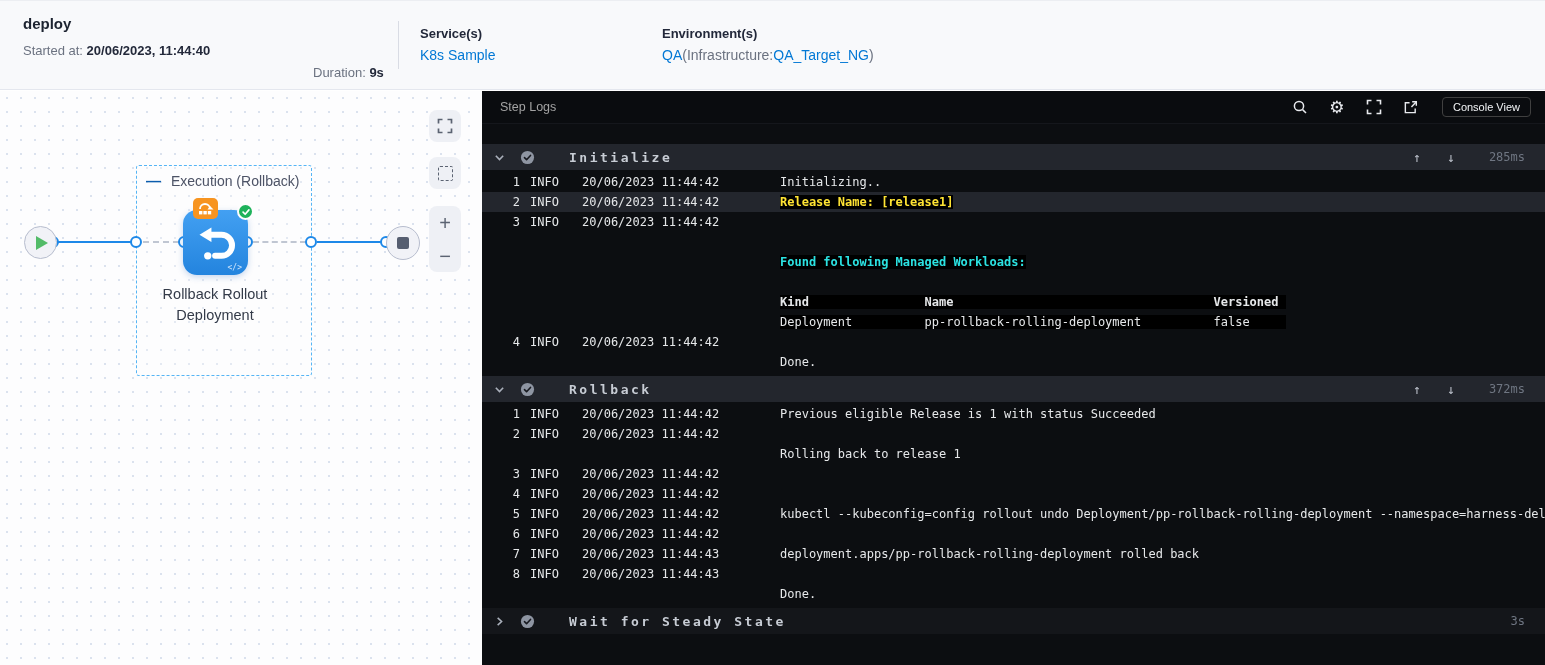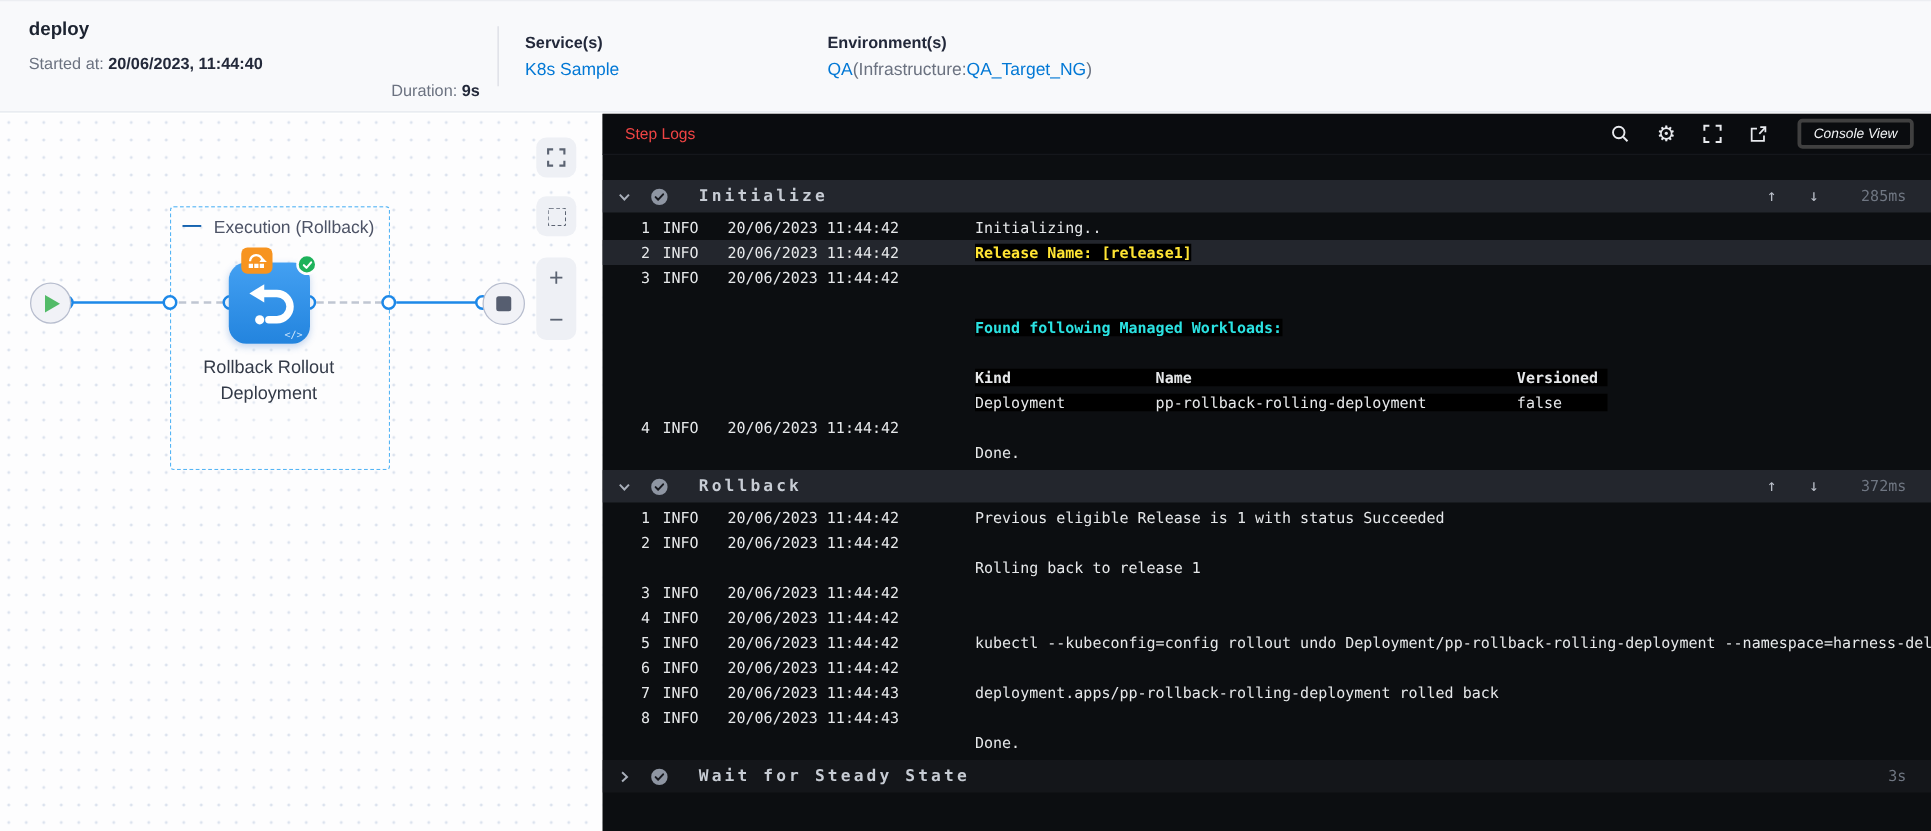--- a/index.html
+++ b/index.html
@@ -59,34 +59,34 @@
     border-radius:8px; display:flex; flex-direction:column; align-items:center; justify-content:space-around;
     color:#5b6372; }
   .cv-zoom span { font-size:20px; line-height:18px; cursor:pointer; }
   .marquee-sq { width:15px; height:15px; border:1.5px dashed #5b6372; border-radius:2px; }
 
   
   .log-panel { position:absolute; left:482px; top:91px; width:1063px; height:574px;
     background:#0c0e11; color:#e6e8ea; overflow:hidden; }
   .log-header { height:33px; background:#0a0c0f; display:flex; align-items:center;
     padding:0 14px 0 18px; border-bottom:1px solid #15171c; }
-  .log-title { font-size:12.5px; color:#ef4444; }
+  .log-title { font-size:12.5px; color:#a3a3a3; }
   .log-header-right { margin-left:auto; display:flex; align-items:center; gap:19px; }
   .hicon { width:18px; height:18px; display:flex; align-items:center; justify-content:center;
     color:#e8eaee; cursor:pointer; }
   .gear-glyph { font-size:17px; line-height:17px; }
-  .console-btn { margin-left:3px; background:transparent; border:3px solid #404040; border-radius:4px;
-    color:#f2f4f6; font-size:11px; padding:3px 10px; cursor:pointer; font-family:"Liberation Sans",sans-serif;font-style:italic; }
+  .console-btn { margin-left:3px; background:transparent; border:1px solid #404040; border-radius:4px;
+    color:#f2f4f6; font-size:11px; padding:3px 10px; cursor:pointer; font-family:"Liberation Sans",sans-serif; }
   .log-body { padding-top:20px; font-family:"DejaVu Sans Mono", monospace; font-size:12px; }
   .sec-head { height:26px; display:flex; align-items:center; padding:0 20px 0 12px; cursor:pointer; }
   .sec-head.open { background:#23262d; }
   .sec-head.closed { background:#14161a; }
   .chev { width:12px; display:flex; color:#aab0bb; }
   .check-ic { margin-left:14px; display:flex; }
-  .sec-title { margin-left:24px; font-size:13px; font-weight:bold; letter-spacing:2.5px; color:#c7ccd4; }
+  .sec-title { margin-left:34px; font-size:13px; font-weight:bold; letter-spacing:2.5px; color:#c7ccd4; }
   .sec-right { margin-left:auto; display:flex; align-items:center; gap:26px; color:#9aa0ac; }
   .sec-arrow { font-size:13px; cursor:pointer; color:#b9bec8; }
   .sec-dur { font-size:12px; color:#6f7682; min-width:44px; text-align:right; }
   .sec-lines { padding:2px 0 4px 0; }
   .row { height:20px; line-height:20px; padding-left:12px; white-space:nowrap; overflow:hidden; }
   .row.hl { background:#23262d; }
   .ln { display:inline-block; width:26px; text-align:right; color:#e6e8ea; }
   .lvl { display:inline-block; width:44px; margin-left:10px; }
   .time { display:inline-block; width:178px; margin-left:8px; }
   .msg { margin-left:20px; white-space:pre; }

